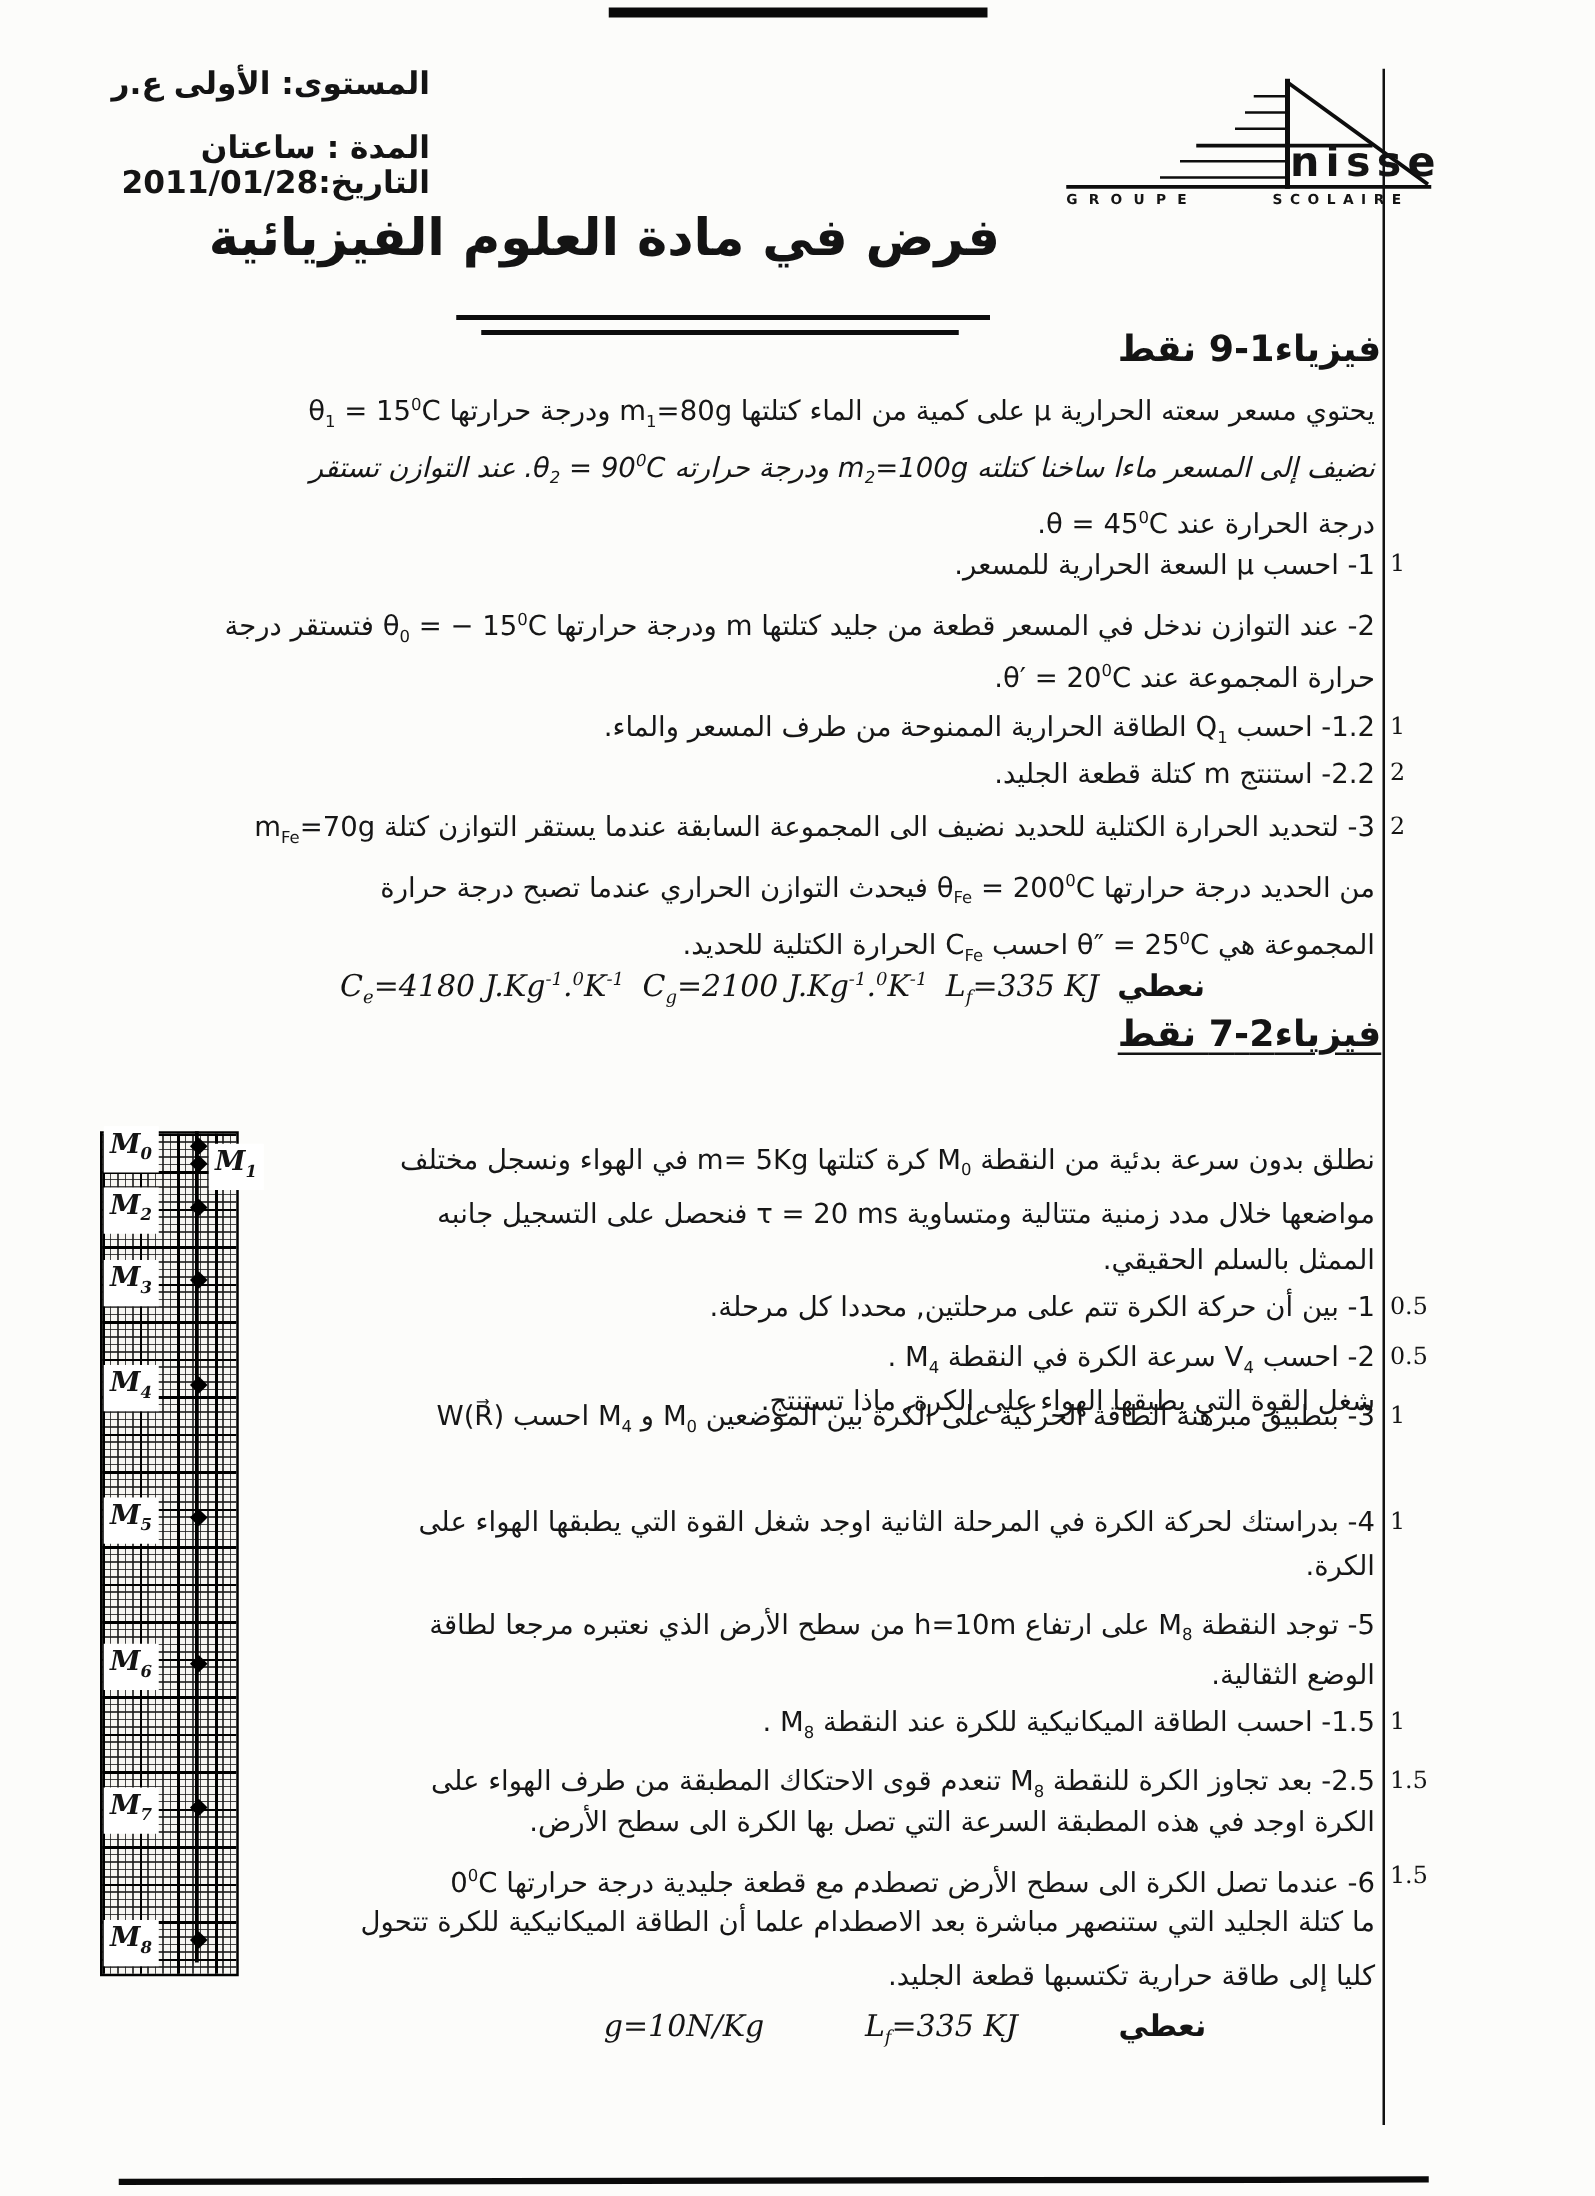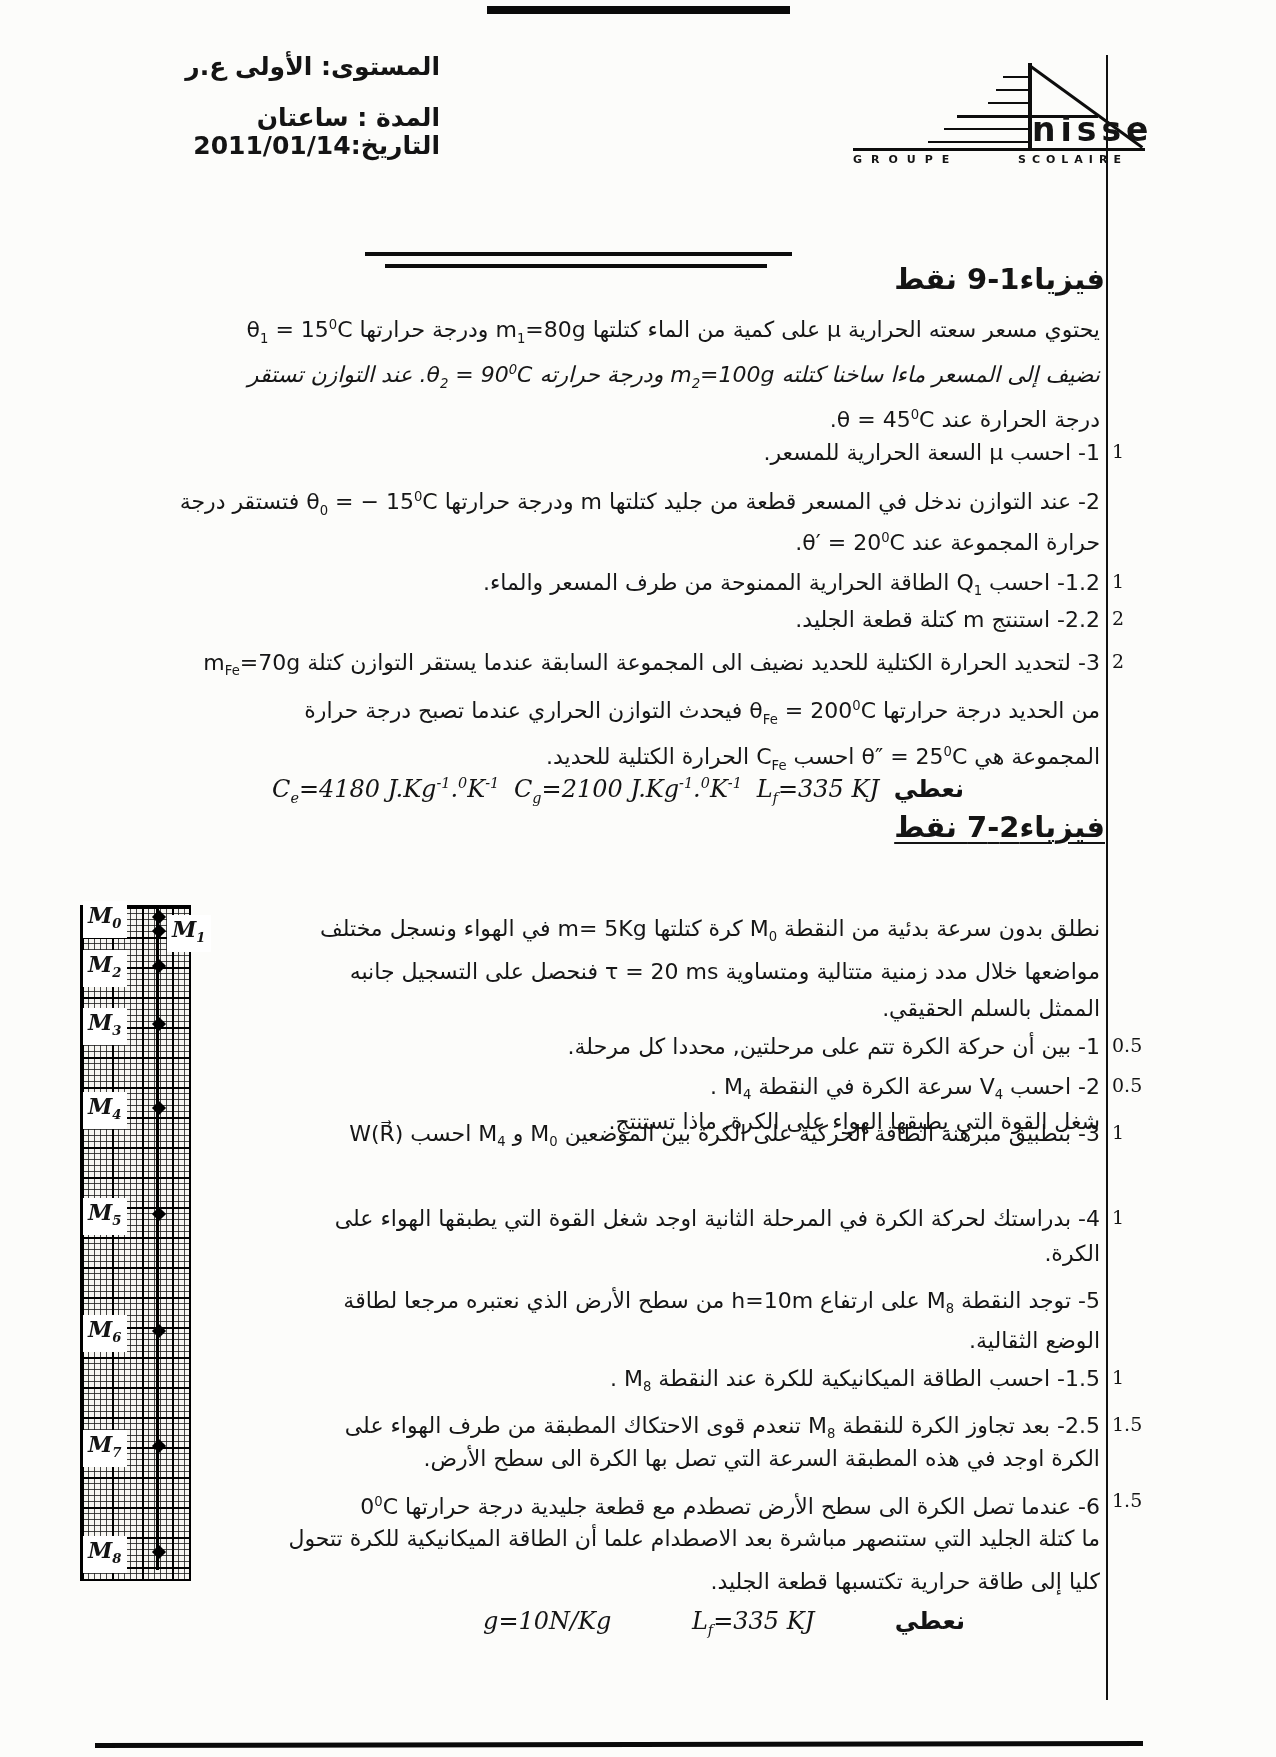--- a/index.html
+++ b/index.html
@@ -1,20 +1,20 @@
 <!DOCTYPE html>
 <html lang="ar"><head>
 <meta charset="utf-8">
 <style>
   html,body{margin:0;padding:0;background:#e8e8e8;}
   .page{position:relative;width:1276px;height:1757px;margin:0 auto;background:#fcfcfa;
         overflow:hidden;color:#141414;font-family:"DejaVu Sans",sans-serif;}
   .bar{position:absolute;background:#0d0d0d;}
   
-  .meta{position:absolute;right:836px;direction:rtl;white-space:nowrap;
+  .meta{position:absolute;right:932px;direction:rtl;white-space:nowrap;
         font-size:25px;font-weight:600;text-align:right;}
   
   .logo-name{position:absolute;left:1032px;top:110px;font-size:33px;font-weight:bold;
              letter-spacing:5px;font-family:"DejaVu Sans",sans-serif;}
   .logo-sub{position:absolute;top:153px;font-size:11px;font-weight:bold;letter-spacing:9px;}
   
   .title{position:absolute;left:330px;top:166px;width:470px;text-align:center;direction:rtl;
          font-size:41px;font-weight:bold;white-space:nowrap;}
   
   .sec-head{position:absolute;right:171px;direction:rtl;font-size:29px;font-weight:bold;
@@ -55,38 +55,39 @@
 </style>
 </head>
 <body>
 
 <div class="page">
 
   <div class="scan-top"></div>
 
   <div class="meta" style="top:52px;">المستوى: الأولى ع.ر</div>
   <div class="meta" style="top:92px;margin-top:11px;">المدة : ساعتان</div>
-  <div class="meta" style="top:131px;">التاريخ:2011/01/14</div>
+  <div class="meta" style="top:131px;">التاريخ:2011/01/28</div>
 
   <div>
     <div class="bar" style="left:853px;top:148px;width:292px;height:3px;"></div>
     <div class="bar" style="left:1028px;top:63px;width:4px;height:88px;"></div>
     <div class="bar" style="left:1030px;top:64px;width:140px;height:3px;transform:rotate(36deg);transform-origin:left top;"></div>
     <div class="bar" style="left:1003px;top:76px;width:27px;height:2px;"></div>
     <div class="bar" style="left:996px;top:89px;width:34px;height:2px;"></div>
     <div class="bar" style="left:988px;top:102px;width:42px;height:2px;"></div>
     <div class="bar" style="left:957px;top:115px;width:73px;height:3px;"></div>
     <div class="bar" style="left:944px;top:128px;width:86px;height:2px;"></div>
     <div class="bar" style="left:928px;top:141px;width:102px;height:2px;"></div>
     <div class="bar" style="left:1032px;top:115px;width:66px;height:3px;"></div>
     <div class="logo-name">nisse</div>
     <div class="logo-sub" style="left:853px;">GROUPE</div>
     <div class="logo-sub" style="left:1018px;letter-spacing:6px;">SCOLAIRE</div>
   </div>
 
+  <div class="title">فرض في مادة العلوم الفيزيائية</div>
   <div class="t-underline" style="left:365px;top:252px;width:427px;"></div>
   <div class="t-underline" style="left:385px;top:264px;width:382px;"></div>
 
   <div class="rule-v"></div>
 
   <div id="ex1">
       <div class="sec-head" dir="rtl" style="top: 262px;">فيزياء1‏-‏9 نقط</div>
       <div class="line" dir="rtl" style="top: 307px;">يحتوي مسعر سعته الحرارية μ على كمية من الماء كتلتها m<sub>1</sub>=80g ودرجة حرارتها θ<sub>1</sub> = 15<sup>0</sup>C</div>
       <div class="line" dir="rtl" style="top: 352px; font-style: italic;">نضيف إلى المسعر ماءا ساخنا كتلته m<sub>2</sub>=100g ودرجة حرارته θ<sub>2</sub> = 90<sup>0</sup>C. عند التوازن تستقر</div>
       <div class="line" dir="rtl" style="top: 397px;">درجة الحرارة عند θ = 45<sup>0</sup>C.</div>

